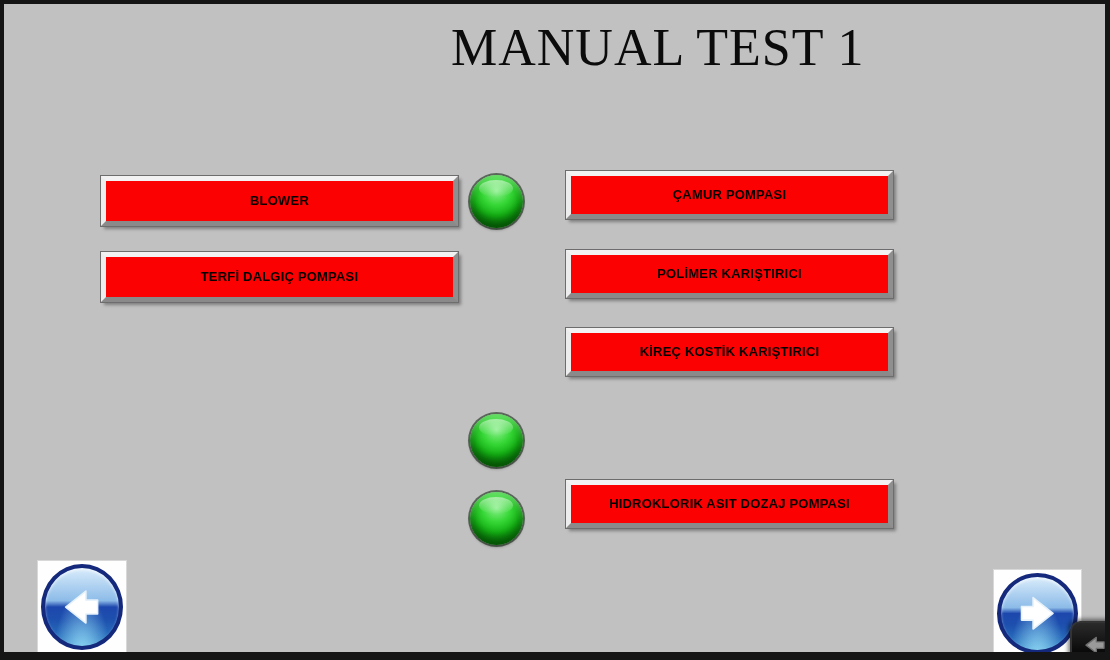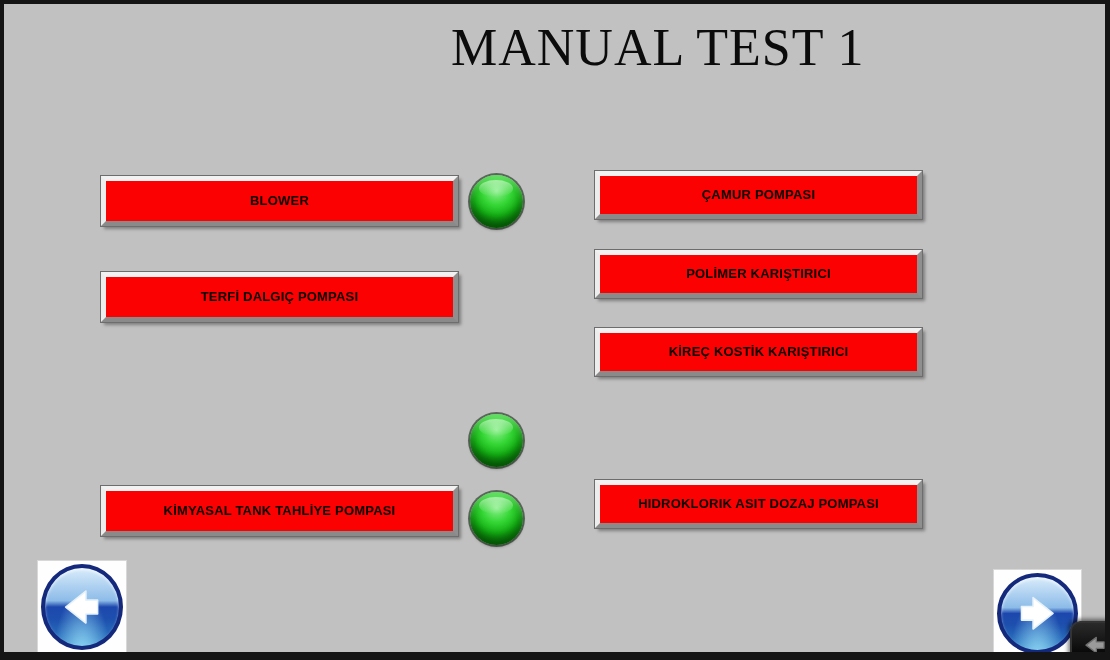--- a/index.html
+++ b/index.html
@@ -41,21 +41,21 @@
   }
   .hmi-btn .lbl{
     font-size:13px;
     font-weight:bold;
     color:#0a0000;
     text-align:center;
     letter-spacing:.2px;
     line-height:1.05;
   }
   .col-left{left:97px;width:357px;height:50px;}
-  .col-right{left:562px;width:327px;height:48px;margin-left:29px;}
+  .col-right{left:562px;width:327px;height:48px;}
   
   .led{
     position:absolute;
     width:53px;height:53px;
     border-radius:50%;
     background:
       radial-gradient(circle at 50% 30%, #8df08d 0%, #39d839 30%, #14b414 55%, #087c08 80%, #043a04 100%);
     box-shadow:
       inset 0 -8px 10px rgba(0,45,0,.55),
       inset 0 3px 5px rgba(255,255,255,.30),
@@ -106,25 +106,22 @@
 </head>
 <body>
 
 <div class="screen">
 
   <div class="title">MANUAL TEST 1</div>
 
   <div class="hmi-btn col-left" style="top:172px;">
     <span class="lbl">BLOWER</span>
   </div>
-  <div class="hmi-btn col-left" style="top:268px;">
+  <div class="hmi-btn col-left" style="top:248px;">
     <span class="lbl">TERFİ DALGIÇ POMPASI</span>
-  </div>
-  <div class="hmi-btn col-left" style="top:482px;">
-    <span class="lbl">KİMYASAL TANK TAHLİYE POMPASI</span>
   </div>
 
   <div class="led" style="left:466px;top:171px;"></div>
   <div class="led" style="left:466px;top:410px;"></div>
   <div class="led" style="left:466px;top:488px;"></div>
 
   <div class="hmi-btn col-right" style="top:167px;">
     <span class="lbl">ÇAMUR POMPASI</span>
   </div>
   <div class="hmi-btn col-right" style="top:246px;">

